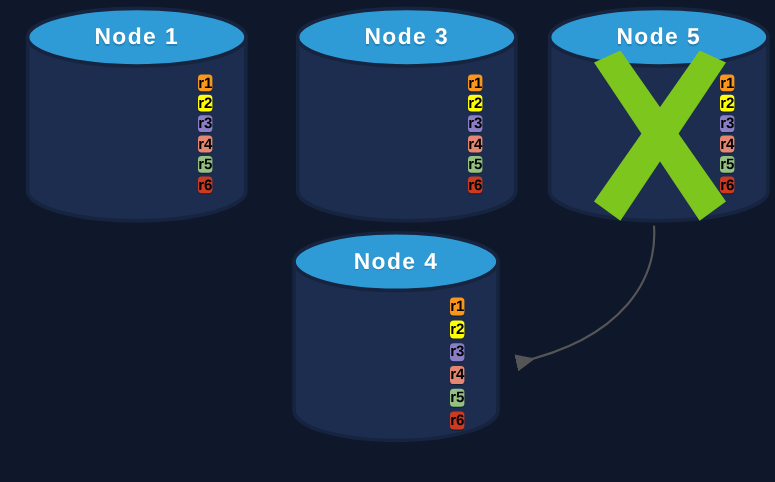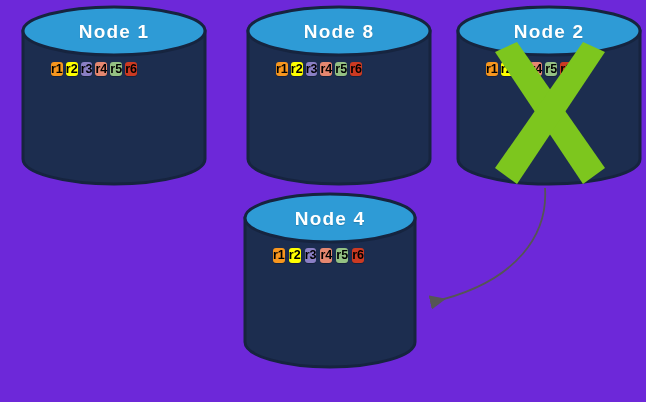--- a/index.html
+++ b/index.html
@@ -4,21 +4,21 @@
 <style>
   html, body {
     margin: 0;
     padding: 0;
     background: #ffffff;
   }
   #canvas {
     position: relative;
     width: 646px;
     height: 402px;
-    background: #6d28d9;
+    background: #0f172a;
     overflow: hidden;
     font-family: "Liberation Sans", sans-serif;
   }
   .node {
     position: absolute;
   }
   .node .cyl-svg {
     position: absolute;
     left: 0;
     top: 0;
@@ -34,20 +34,21 @@
     font-size: 19px;
     letter-spacing: 1.2px;
     z-index: 4;
     pointer-events: none;
     text-shadow: 0 1px 1px rgba(0,0,0,0.18);
   }
   .rows {
     position: absolute;
     z-index: 3;
     display: flex;
+    flex-direction: column;
     align-items: flex-end;
   }
   .row {
     position: relative;
     border-radius: 3px;
     color: #000000;
     font-weight: bold;
     font-size: 12.5px;
     line-height: 1;
     display: flex;
@@ -99,21 +100,21 @@
         <span>r6</span>
       </div>
     </div>
   </div>
 
   <div class="node" style="left:245px; top:6px; width:188px; height:182px;">
     <svg class="cyl-svg" width="188" height="182" viewBox="0 0 188 182">
       <path d="M3,25 L3,153 A91,25 0 0 0 185,153 L185,25 Z" fill="#1C2D4F" stroke="#16243F" stroke-width="3"></path>
       <ellipse cx="94" cy="25" rx="91" ry="24" fill="#2E9BD6" stroke="#16243F" stroke-width="3"></ellipse>
     </svg>
-    <div class="node-title" style="top:15px;">Node  8</div>
+    <div class="node-title" style="top:15px;">Node  3</div>
     <div class="rows" style="left:31px; top:56px; width:126px; gap:3px;">
       <div class="row" style="height: 14px; background: rgb(248, 150, 30);">
         <span>r1</span>
       </div>
       <div class="row" style="height: 14px; background: rgb(255, 255, 0);">
         <span>r2</span>
       </div>
       <div class="row" style="height: 14px; background: rgb(138, 127, 196);">
         <span>r3</span>
       </div>
@@ -127,21 +128,21 @@
         <span>r6</span>
       </div>
     </div>
   </div>
 
   <div class="node" style="left:455px; top:6px; width:188px; height:182px;">
     <svg class="cyl-svg" width="188" height="182" viewBox="0 0 188 182">
       <path d="M3,25 L3,153 A91,25 0 0 0 185,153 L185,25 Z" fill="#1C2D4F" stroke="#16243F" stroke-width="3"></path>
       <ellipse cx="94" cy="25" rx="91" ry="24" fill="#2E9BD6" stroke="#16243F" stroke-width="3"></ellipse>
     </svg>
-    <div class="node-title" style="top:15px;">Node  2</div>
+    <div class="node-title" style="top:15px;">Node  5</div>
     <div class="rows" style="left:31px; top:56px; width:126px; gap:3px;">
       <div class="row" style="height: 14px; background: rgb(248, 150, 30);">
         <span>r1</span>
       </div>
       <div class="row" style="height: 14px; background: rgb(255, 255, 0);">
         <span>r2</span>
       </div>
       <div class="row" style="height: 14px; background: rgb(138, 127, 196);">
         <span>r3</span>
       </div>

